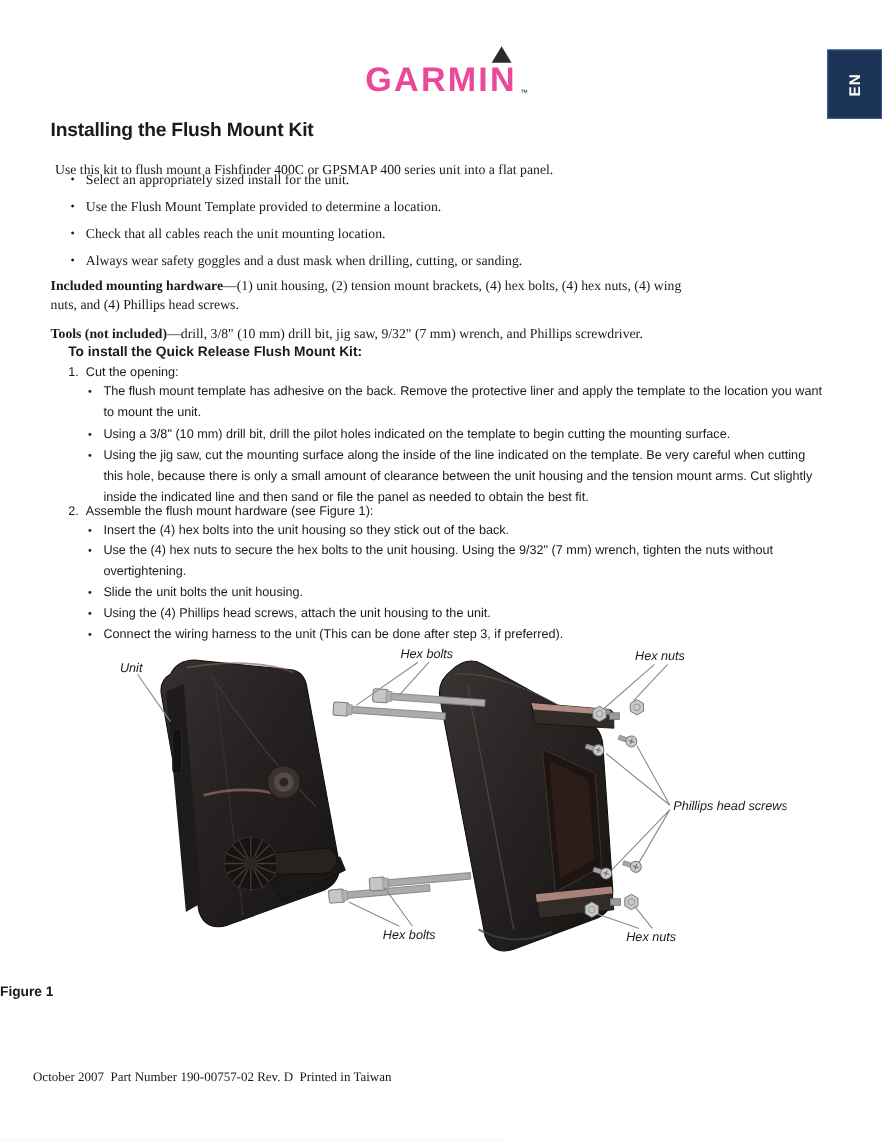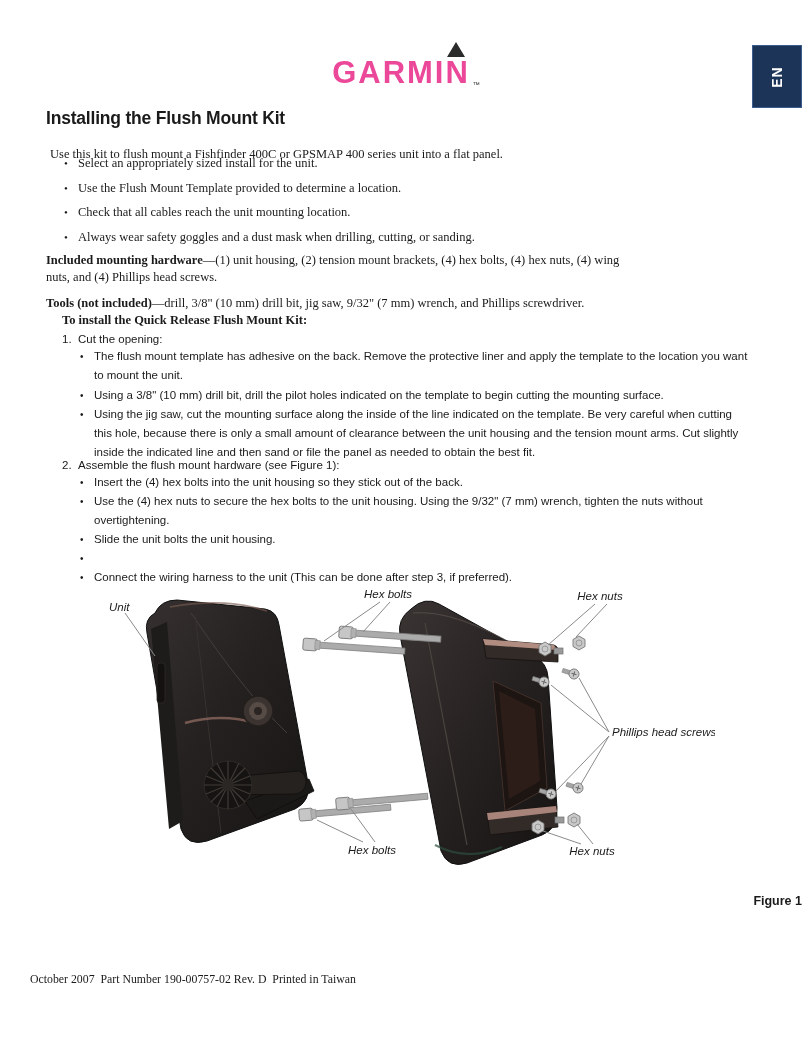--- a/index.html
+++ b/index.html
@@ -47,21 +47,21 @@
   
   .sans{font-size:11.5px;line-height:19.2px;}
   .install-head{position:absolute;left:62px;top:313px;font-weight:bold;font-size:12.5px;}
   .step{position:absolute;display:flex;}
   .step .num{width:16px;flex:0 0 16px;}
   .sb{position:absolute;display:flex;width:672px;}
   .sb .dot{font-size:10px;line-height:19.2px;}
   
   .figure{position:absolute;left:95px;top:583px;width:620px;height:300px;}
   .fig-caption{
-    position:absolute;left:0;right:0;top:894px;text-align:right;
+    position:absolute;left:0;right:0;top:894px;text-align:left;
     font-weight:bold;font-size:12.5px;
   }
   .fig-label{
     font-family:"Liberation Sans",sans-serif;font-style:italic;
     font-size:11.5px;fill:#1a1a1a;
   }
   .leader{stroke:#8a8a8a;stroke-width:1;fill:none;}
   
   .footer{
     position:absolute;left:30px;top:972px;
@@ -104,21 +104,21 @@
     <div class="row">
       <span class="dot">•</span>
       <span>Always wear safety goggles and a dust mask when drilling, cutting, or sanding.</span>
     </div>
   </div>
 
   <p class="hardware serif"><b>Included mounting hardware</b><span>—(1) unit housing, (2) tension mount brackets, (4) hex bolts, (4) hex nuts, (4) wing nuts, and (4) Phillips head screws.</span></p>
 
   <p class="tools serif"><b>Tools (not included)</b><span>—drill, 3/8" (10 mm) drill bit, jig saw, 9/32" (7 mm) wrench, and Phillips screwdriver.</span></p>
 
-  <div class="install-head sans" style="line-height:15px;font-family:Liberation Serif, serif;">To install the Quick Release Flush Mount Kit:</div>
+  <div class="install-head sans" style="line-height:15px;">To install the Quick Release Flush Mount Kit:</div>
 
   <div class="step sans" style="left:62px;top:330px;width:690px;">
     <span class="num">1.</span>
     <span>Cut the opening:</span>
   </div>
 
   <div class="sb sans" style="left:80px;top:347px;">
     <span class="dot">•</span>
     <span>The flush mount template has adhesive on the back. Remove the protective liner and apply the template to the location you want to mount the unit.</span>
   </div>
@@ -143,20 +143,21 @@
   <div class="sb sans" style="left:80px;top:492px;">
     <span class="dot">•</span>
     <span>Use the (4) hex nuts to secure the hex bolts to the unit housing. Using the 9/32" (7 mm) wrench, tighten the nuts without overtightening.</span>
   </div>
   <div class="sb sans" style="left:80px;top:530px;">
     <span class="dot">•</span>
     <span>Slide the unit bolts the unit housing.</span>
   </div>
   <div class="sb sans" style="left:80px;top:549px;">
     <span class="dot">•</span>
+    <span>Using the (4) Phillips head screws, attach the unit housing to the unit.</span>
   </div>
   <div class="sb sans" style="left:80px;top:568px;">
     <span class="dot">•</span>
     <span>Connect the wiring harness to the unit (This can be done after step 3, if preferred).</span>
   </div>
 
   <div class="figure">
   <svg viewBox="0 0 620 300" width="620" height="300">
     <defs>
       <linearGradient id="gBody" x1="0" y1="0" x2="1" y2="1">

